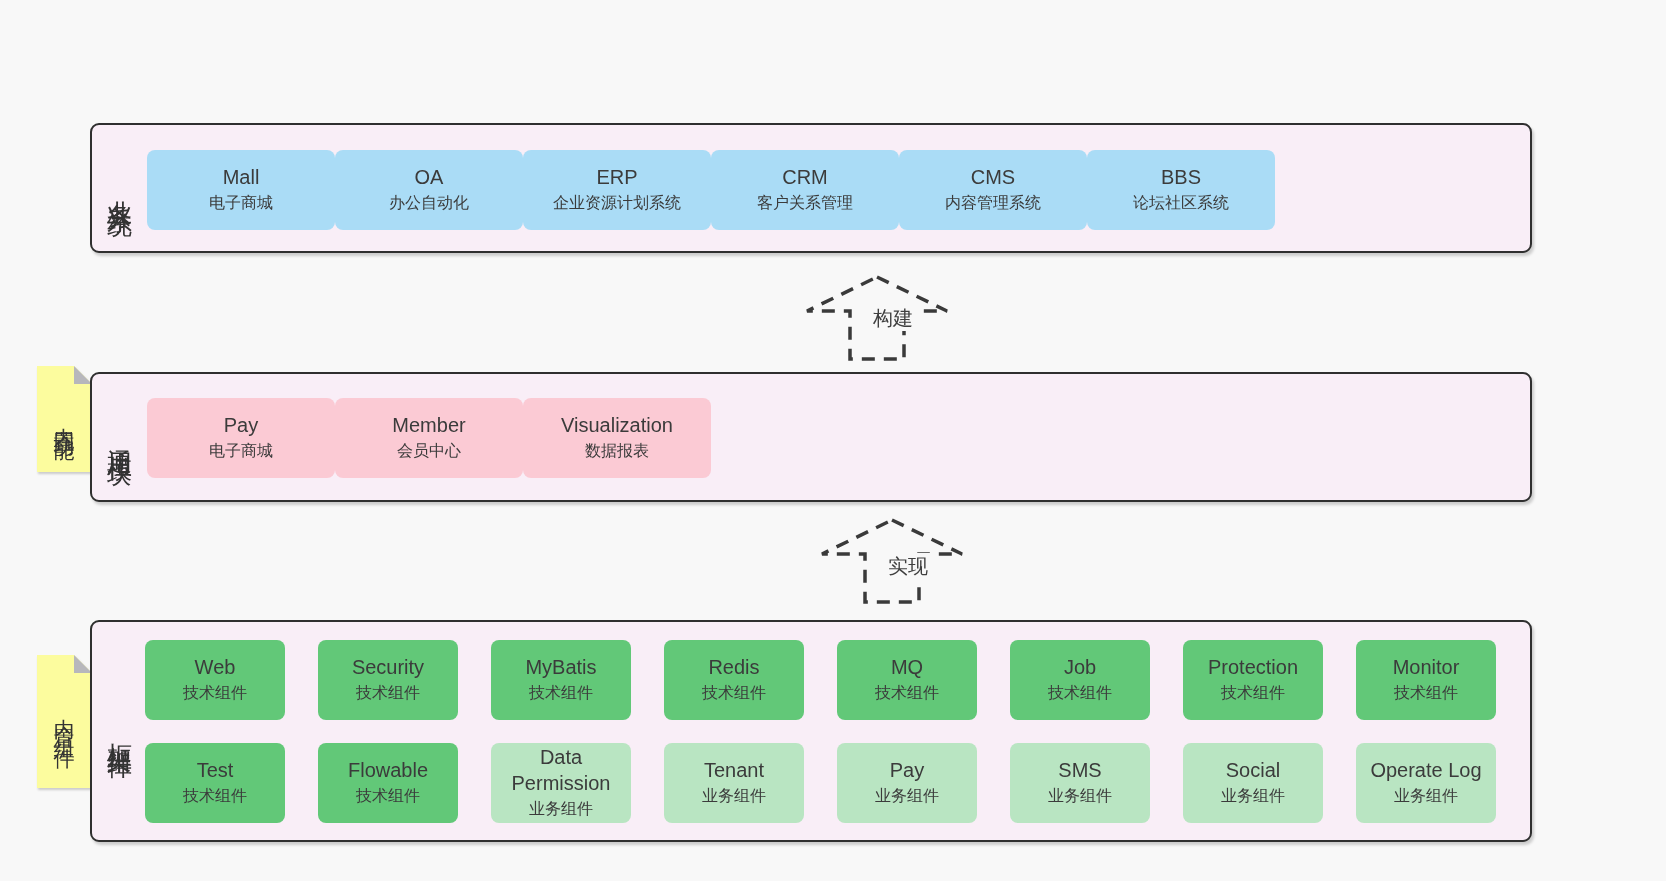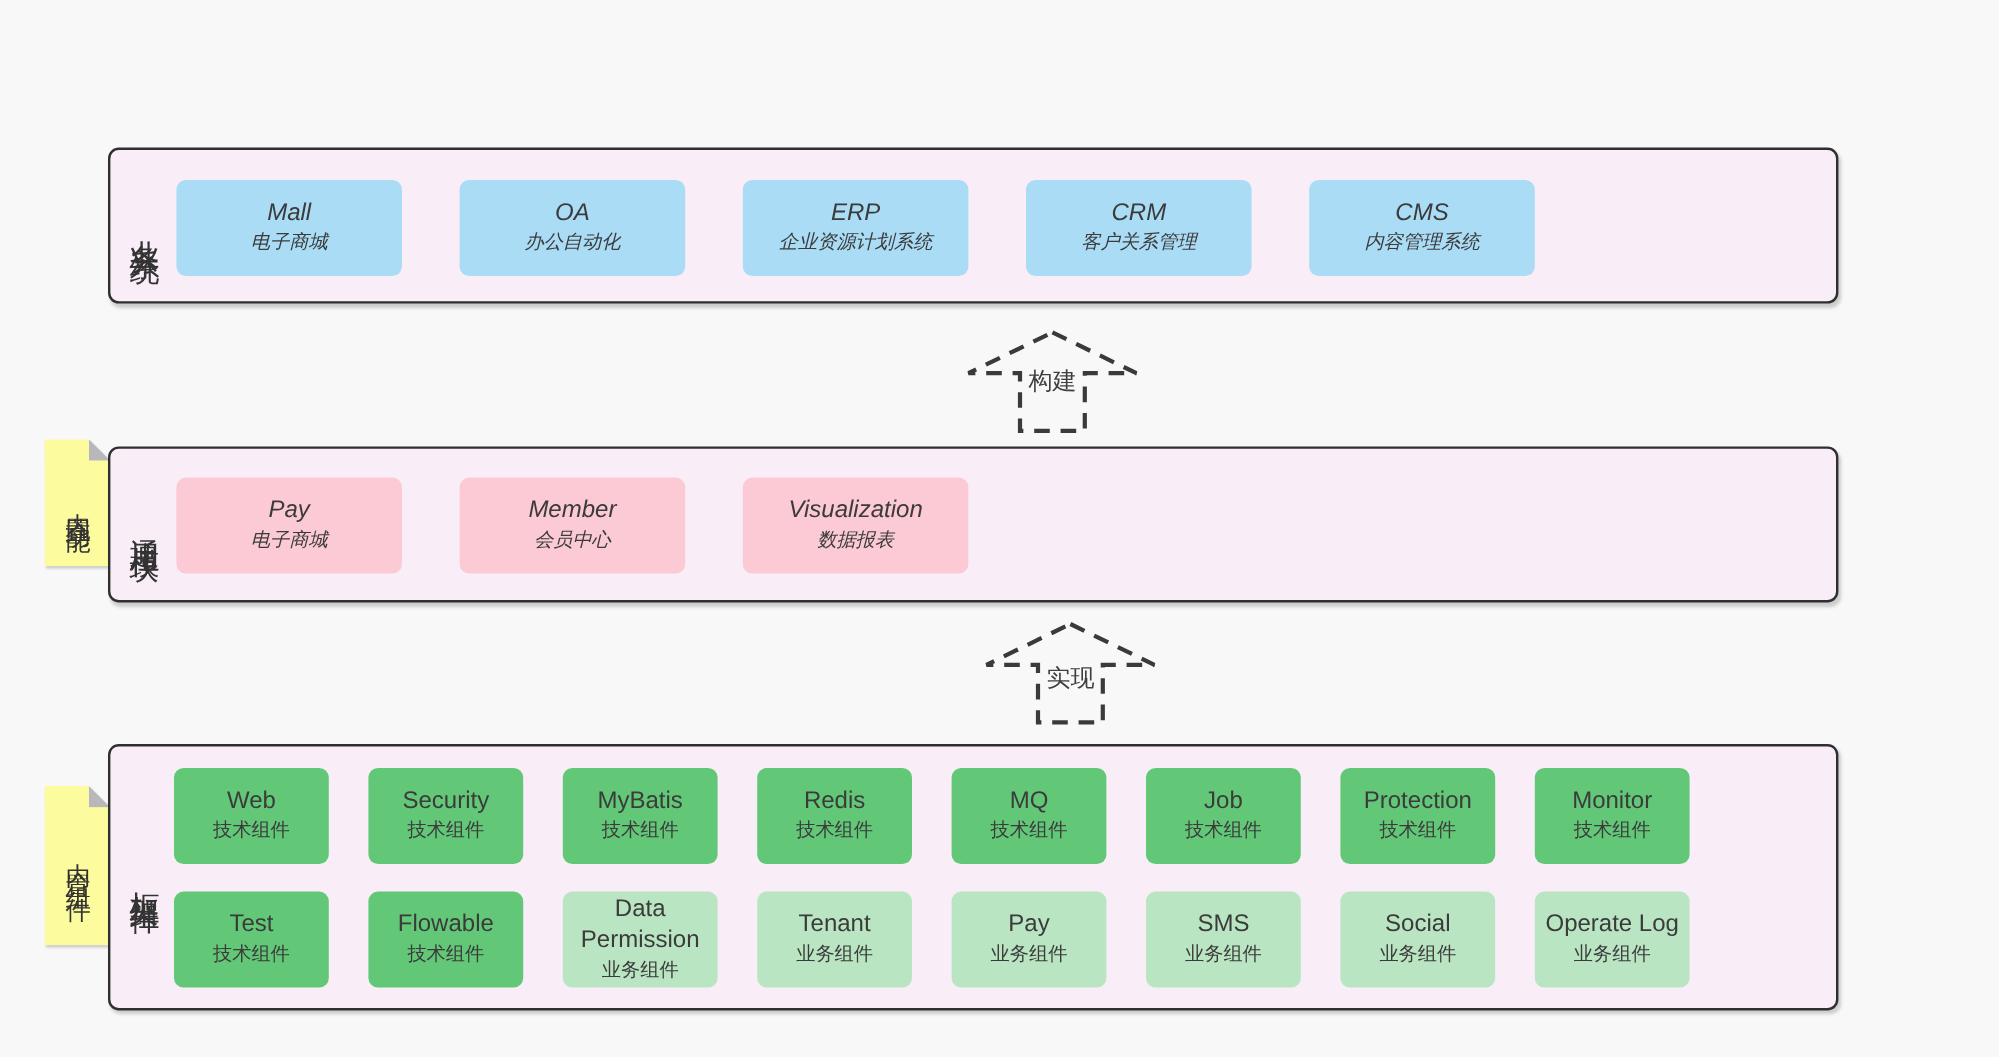--- a/index.html
+++ b/index.html
@@ -10,32 +10,32 @@
     border:2px solid #2f2f2f;border-radius:9px;box-shadow:2px 3px 3px rgba(0,0,0,0.18);}
   #sec-business{top:123px;height:126px;}
   #sec-modules{top:372px;height:126px;}
   #sec-framework{top:620px;height:218px;}
 
   .section-label{position:absolute;left:15px;top:50%;transform:translateY(-50%);
     writing-mode:vertical-rl;text-orientation:upright;font-size:25px;color:#333;
     letter-spacing:4px;line-height:1;white-space:nowrap;}
 
   .row{position:absolute;display:flex;}
-  .row-6{left:55px;gap:48px;font-style:italic;}
+  .row-6{left:55px;}
   .row-8{left:53px;gap:33px;}
   #sec-business .row-6{top:25px;}
   #sec-modules .row-6{top:24px;}
   .row-f1{top:18px;}
   .row-f2{top:121px;}
 
   .box{height:80px;border-radius:8px;display:flex;flex-direction:column;
     align-items:center;justify-content:center;text-align:center;color:#3b3b3b;
     box-sizing:border-box;padding:0 6px;}
   .row-6 .box{width:188px;}
-  .row-8 .box{width:129px;}
+  .row-8 .box{width:140px;}
   .box .t{font-size:20px;line-height:26px;}
   .box .s{font-size:16px;line-height:26px;}
   .blue{background:#aadcf6;}
   .red{background:#f16c6d;}
   .pink{background:#fbcad4;}
   .green{background:#62c878;}
   .lightgreen{background:#b9e5c2;}
 
   .sticky{position:absolute;filter:drop-shadow(1px 2px 1px rgba(0,0,0,0.18));}
   .sticky .paper{position:absolute;inset:0;background:#fcfc9e;
@@ -46,21 +46,21 @@
     writing-mode:vertical-rl;text-orientation:upright;font-size:21px;color:#333;line-height:1;}
   #sticky-modules{left:37px;top:366px;width:55px;height:106px;}
   #sticky-modules .sticky-text{letter-spacing:4px;}
   #sticky-framework{left:37px;top:655px;width:55px;height:133px;}
   #sticky-framework .sticky-text{letter-spacing:10px;}
 
   .arrow-svg{position:absolute;}
   #arrow-build{left:797px;top:271px;}
   #arrow-impl{left:812px;top:514px;}
   .arrow-label{position:absolute;transform:translate(-50%,-50%);background:#f8f8f8;
-    color:#3f3f3f;font-size:20px;padding:1px 3px;line-height:1.2;white-space:nowrap;}
+    color:#3f3f3f;font-size:20px;padding:1px 3px;line-height:1.2;white-space:nowrap;margin-left:16px;}
   #arrow-build-label{left:877px;top:318px;}
   #arrow-impl-label{left:892px;top:566px;}
 </style>
 </head>
 <body>
 
 <div class="canvas">
 
   <div class="section" id="sec-business">
     <div class="section-label">业务系统</div>
@@ -77,20 +77,24 @@
         <span class="t">ERP</span>
         <span class="s">企业资源计划系统</span>
       </div>
       <div class="box blue">
         <span class="t">CRM</span>
         <span class="s">客户关系管理</span>
       </div>
       <div class="box blue">
         <span class="t">CMS</span>
         <span class="s">内容管理系统</span>
+      </div>
+      <div class="box blue">
+        <span class="t">BBS</span>
+        <span class="s">论坛社区系统</span>
       </div>
     </div>
   </div>
 
   <svg class="arrow-svg" id="arrow-build" width="160" height="92" viewBox="0 0 160 92">
     <path d="M80 6 L150 40 L107 40 L107 88 L53 88 L53 40 L10 40 Z" fill="#f8f8f8" stroke="#3a3a3a" stroke-width="3.5" stroke-dasharray="13 9"></path>
   </svg>
   <div class="arrow-label" id="arrow-build-label">构建</div>
 
   <div class="sticky" id="sticky-modules">

